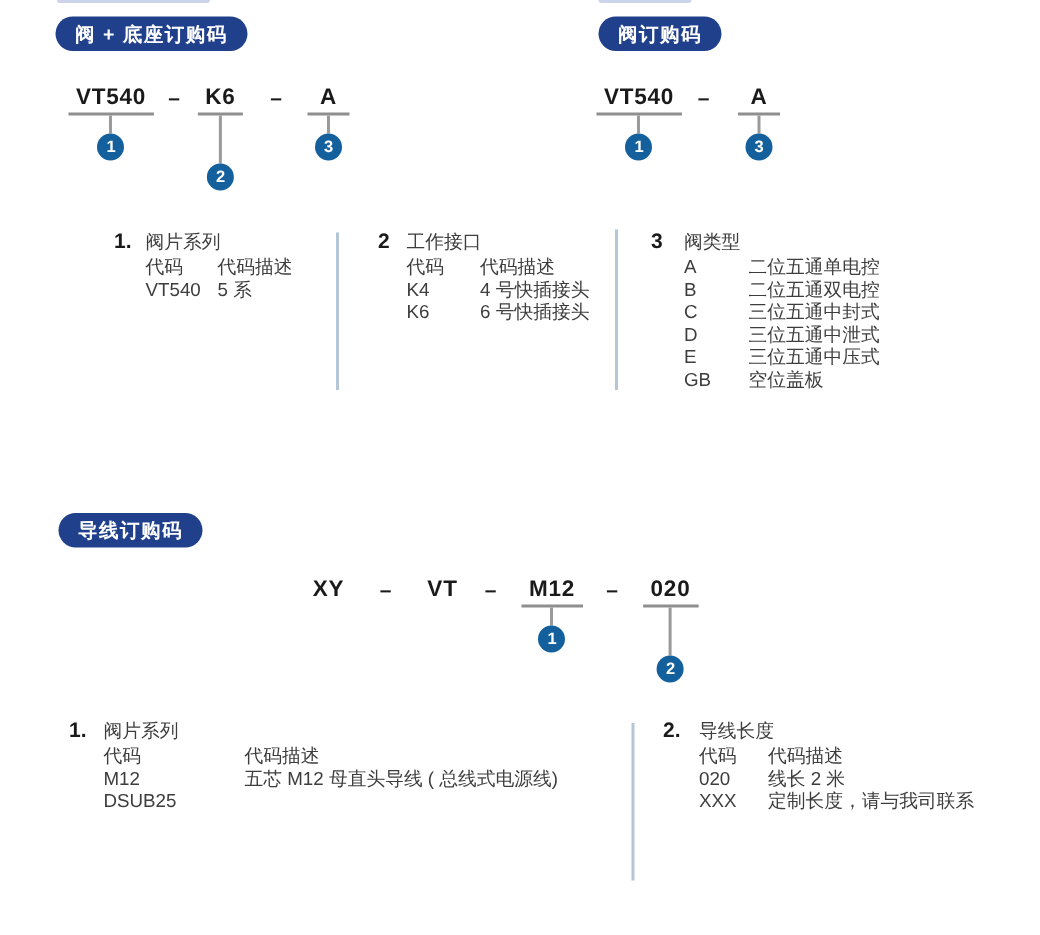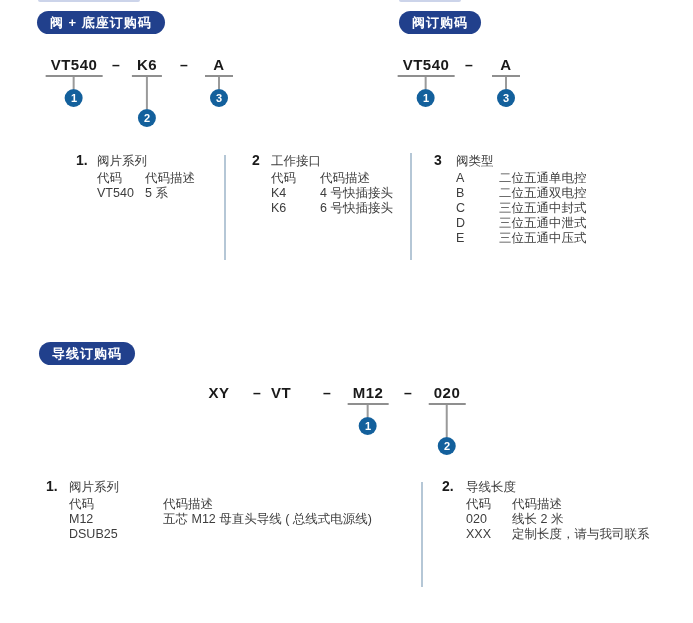--- a/index.html
+++ b/index.html
@@ -96,21 +96,21 @@
       <span class="code-drop short"></span>
       <span class="code-circle">3</span>
     </div>
   </div>
 
   <div class="code-diagram" style="top:385px;">
     <div class="code-part" style="left:219px;">
       <span class="code-text">XY</span>
     </div>
     <span class="code-dash" style="left:257px;">–</span>
-    <div class="code-part" style="left:281px;">
+    <div class="code-part" style="left:295px;">
       <span class="code-text">VT</span>
     </div>
     <span class="code-dash" style="left:327px;">–</span>
     <div class="code-part" style="left:368px;">
       <span class="code-text">M12</span>
       <span class="code-underline"></span>
       <span class="code-drop short"></span>
       <span class="code-circle">1</span>
     </div>
     <span class="code-dash" style="left:408px;">–</span>
@@ -195,20 +195,24 @@
         <div class="legend-row">
           <span class="col-code">D</span>
           <span class="col-desc">三位五通中泄式</span>
         </div>
 
         <div class="legend-row">
           <span class="col-code">E</span>
           <span class="col-desc">三位五通中压式</span>
         </div>
 
+        <div class="legend-row">
+          <span class="col-code">GB</span>
+          <span class="col-desc">空位盖板</span>
+        </div>
       </div>
   </div>
 
   <div class="legend" style="left:46px;top:478px;">
     <div class="legend-header">
       <span class="legend-num" style="width:23px;">1.</span>
       <span class="legend-title">阀片系列</span>
     </div>
     <div class="legend-rows" style="margin-left:23px;--codew:94px;">
 

